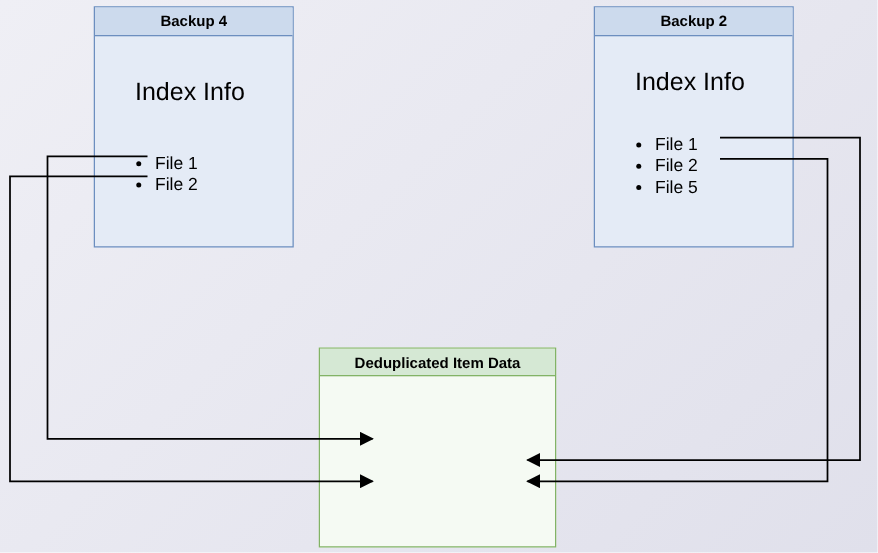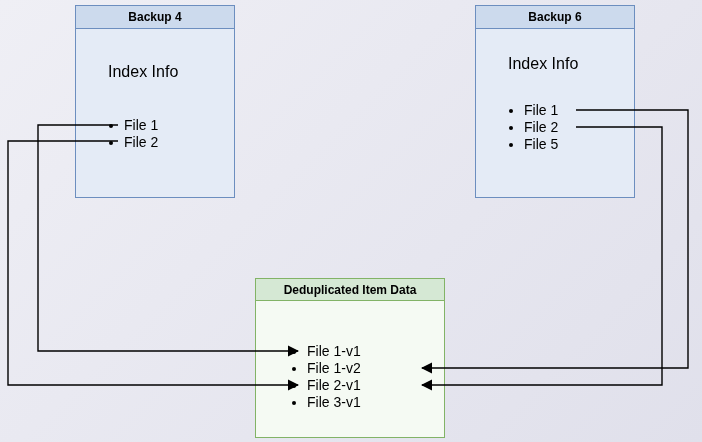--- a/index.html
+++ b/index.html
@@ -34,21 +34,21 @@
     height:23px;line-height:23px;
     background:var(--backup-header-fill);
     border-bottom:1px solid var(--backup-border);
   }
   .dedup .box-header{
     height:22px;line-height:22px;
     background:var(--dedup-header-fill);
     border-bottom:1px solid var(--dedup-border);
   }
   .box-body{flex:1 1 auto;position:relative;}
-  .subtitle{font-size:16px;margin-left:32px;}
+  .subtitle{font-size:20px;margin-left:32px;}
   #backup1 .subtitle{margin-top:34px;}
   #backup2 .subtitle{margin-top:26px;}
   ul.file-list{
     list-style:disc outside;
     font-size:14px;
   }
   ul.file-list li{line-height:17px;}
   #backup1 ul.file-list{margin-top:36px;padding-left:48px;}
   #backup2 ul.file-list{margin-top:29px;padding-left:48px;}
   .dedup ul.file-list{margin-top:42px;padding-left:51px;}
@@ -69,41 +69,33 @@
     <div class="box-body">
       <div class="subtitle">Index Info</div>
       <ul class="file-list">
         <li>File 1</li>
         <li>File 2</li>
       </ul>
     </div>
   </div>
 
   <div class="box backup" id="backup2">
-    <div class="box-header">Backup 6</div>
+    <div class="box-header">Backup 2</div>
     <div class="box-body">
       <div class="subtitle">Index Info</div>
       <ul class="file-list">
         <li>File 1</li>
         <li>File 2</li>
         <li>File 5</li>
       </ul>
     </div>
   </div>
 
   <div class="box dedup">
     <div class="box-header">Deduplicated Item Data</div>
-    <div class="box-body">
-      <ul class="file-list">
-        <li>File 1-v1</li>
-        <li>File 1-v2</li>
-        <li>File 2-v1</li>
-        <li>File 3-v1</li>
-      </ul>
-    </div>
   </div>
 
   <svg class="arrows" viewBox="0 0 702 442" xmlns="http://www.w3.org/2000/svg">
     <defs>
       <marker id="arrow" viewBox="0 0 10 10" refX="9" refY="5" markerWidth="8" markerHeight="8" orient="auto-start-reverse">
         <path class="arrow-head" d="M0,0 L10,5 L0,10 z"></path>
       </marker>
     </defs>
     <path class="edge" marker-end="url(#arrow)" d="M118,125 H38 V351 H298"></path>
     <path class="edge" marker-end="url(#arrow)" d="M118,141 H8 V385 H298"></path>

